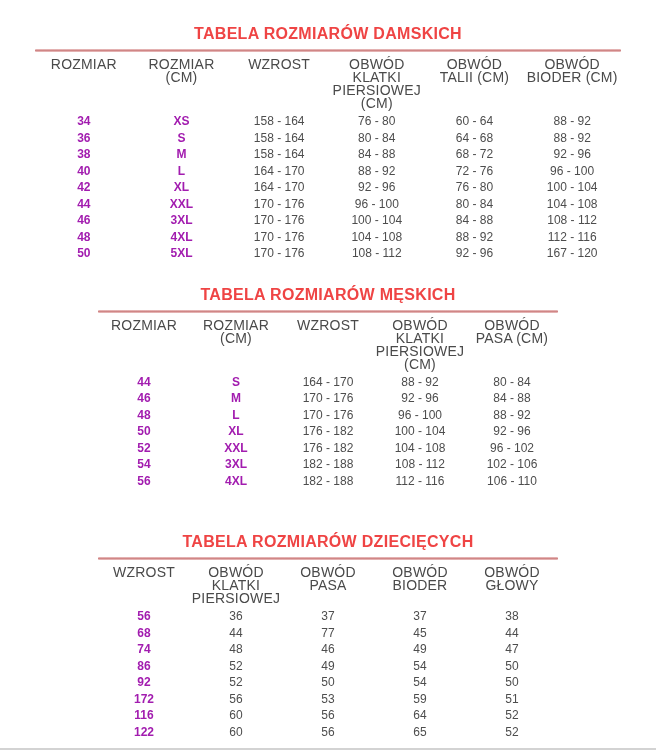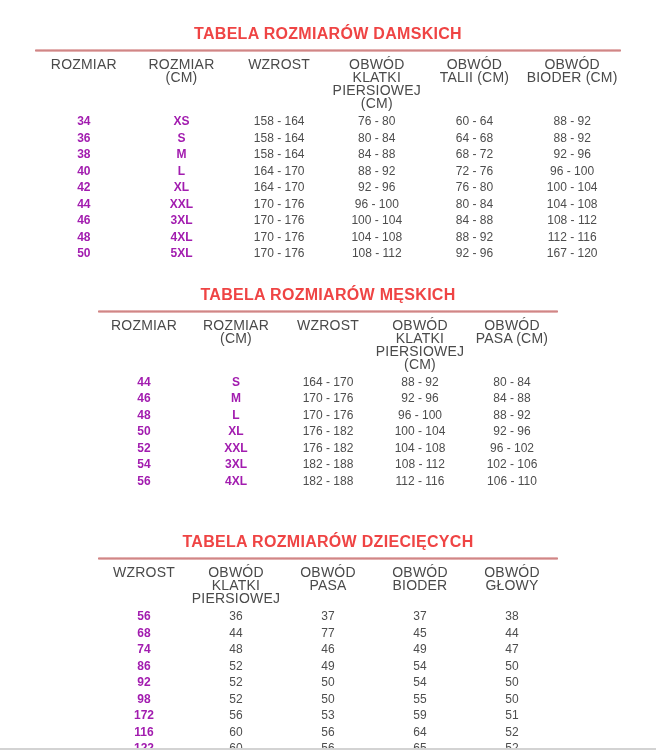--- a/index.html
+++ b/index.html
@@ -281,27 +281,20 @@
           <td>50</td>
         </tr>
         <tr>
           <td class="b">92</td>
           <td>52</td>
           <td>50</td>
           <td>54</td>
           <td>50</td>
         </tr>
         <tr>
-          <td class="b">98</td>
-          <td>52</td>
-          <td>50</td>
-          <td>55</td>
-          <td>50</td>
-        </tr>
-        <tr>
           <td class="b">172</td>
           <td>56</td>
           <td>53</td>
           <td>59</td>
           <td>51</td>
         </tr>
         <tr>
           <td class="b">116</td>
           <td>60</td>
           <td>56</td>

